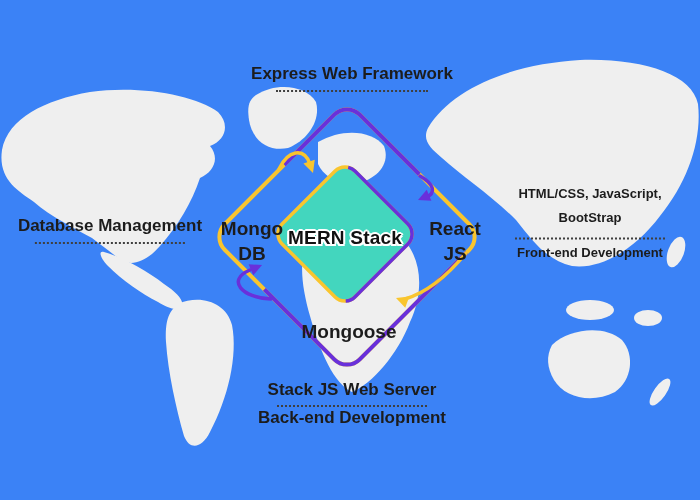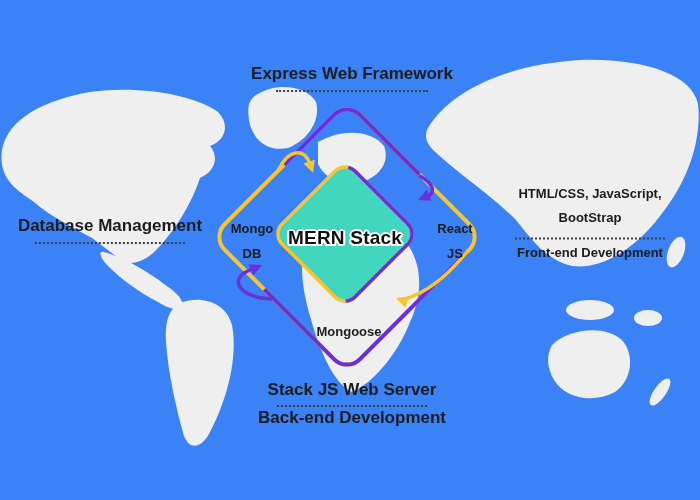--- a/index.html
+++ b/index.html
@@ -8,21 +8,21 @@
     font-family:"Liberation Sans", sans-serif;color:#1c1c1c;
   }
   .layer{position:absolute;left:0;top:0;}
   .lbl{
     position:absolute;transform:translate(-50%,-50%);
     text-align:center;font-weight:700;white-space:nowrap;line-height:20px;
   }
   .lbl .dots{border-top:2px dotted #3f3f3f;height:0;margin:6px auto 0;}
   .t17{font-size:17px;}
   .t16{font-size:13px;line-height:24px;}
-  .t14{font-size:13px;line-height:25px;}
+  .t14{font-size:19px;line-height:25px;}
   .sub{margin-top:1px;}
   .center-title{
     position:absolute;left:345px;top:238px;transform:translate(-50%,-50%);
     text-align:center;font-size:19px;line-height:24px;font-weight:800;
     letter-spacing:.2px;white-space:nowrap;color:#111;
     text-shadow:-2px 0 0 #fff,2px 0 0 #fff,0 -2px 0 #fff,0 2px 0 #fff,
       -1.5px -1.5px 0 #fff,1.5px -1.5px 0 #fff,-1.5px 1.5px 0 #fff,1.5px 1.5px 0 #fff;
   }
 </style>
 </head>

